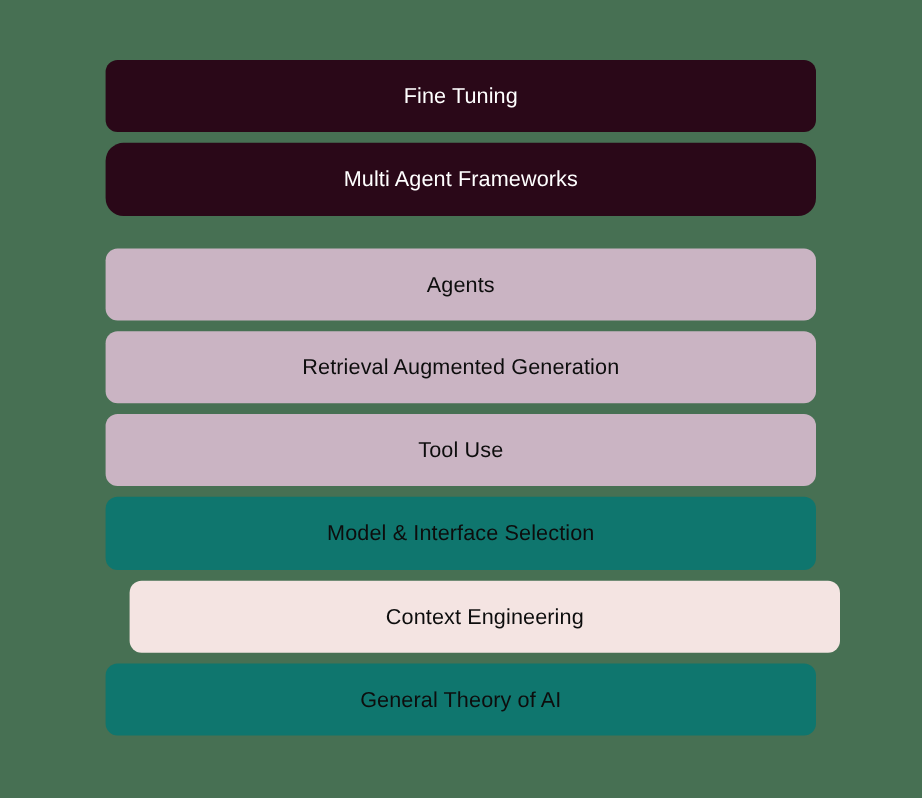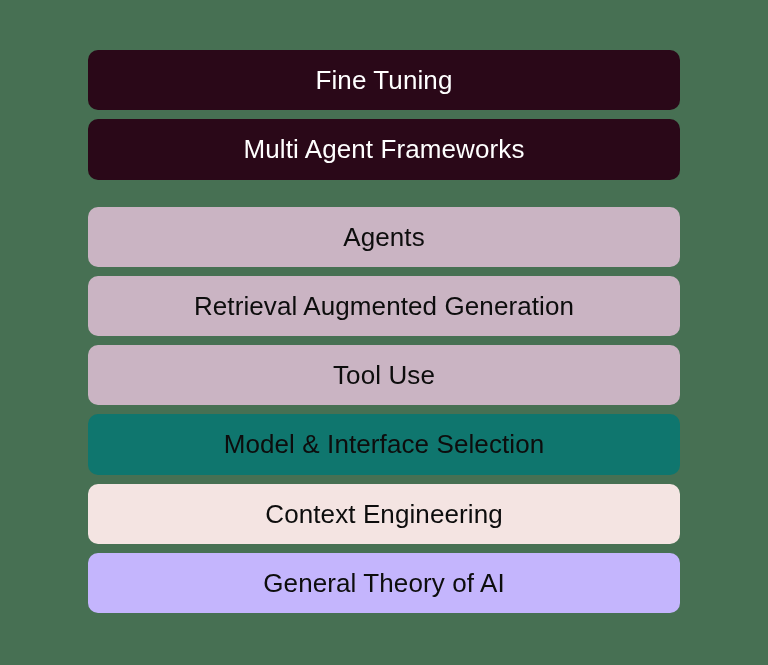--- a/index.html
+++ b/index.html
@@ -27,50 +27,50 @@
   .stack-bar {
     width: 100%;
     height: 62px;
     border-radius: 10px;
     display: flex;
     align-items: center;
     justify-content: center;
     box-sizing: border-box;
   }
   .stack-bar-label {
-    font-size: 26px;
+    font-size: 18px;
     line-height: 1;
     font-weight: 400;
     letter-spacing: 0.1px;
     text-align: center;
     white-space: nowrap;
     -webkit-font-smoothing: antialiased;
   }
 </style>
 </head>
 <body style="background: rgb(71, 112, 83);">
 
 <div id="stack-container">
     <div class="stack-bar" style="background: rgb(42, 8, 24);">
       <span class="stack-bar-label" style="color: rgb(255, 255, 255);">Fine Tuning</span>
     </div>
-    <div class="stack-bar" style="background: rgb(42, 8, 24);">
+    <div class="stack-bar" style="background: rgb(42, 8, 24); border-radius: 15px;">
       <span class="stack-bar-label" style="color: rgb(255, 255, 255);">Multi Agent Frameworks</span>
     </div>
     <div class="stack-bar" style="background: rgb(202, 180, 195); margin-top: 18px;">
       <span class="stack-bar-label" style="color: rgb(13, 13, 13);">Agents</span>
     </div>
     <div class="stack-bar" style="background: rgb(202, 180, 195);">
       <span class="stack-bar-label" style="color: rgb(13, 13, 13);">Retrieval Augmented Generation</span>
     </div>
     <div class="stack-bar" style="background: rgb(202, 180, 195);">
       <span class="stack-bar-label" style="color: rgb(13, 13, 13);">Tool Use</span>
     </div>
     <div class="stack-bar" style="background: #0f766e;">
       <span class="stack-bar-label" style="color: rgb(13, 13, 13);">Model &amp; Interface Selection</span>
     </div>
-    <div class="stack-bar" style="background: rgb(244, 228, 226);">
+    <div class="stack-bar" style="background: rgb(244, 228, 226); margin-left: 20px;">
       <span class="stack-bar-label" style="color: rgb(13, 13, 13);">Context Engineering</span>
     </div>
-    <div class="stack-bar" style="background: #c4b5fd; justify-content: center;">
+    <div class="stack-bar" style="background: #0f766e; justify-content: center;">
       <span class="stack-bar-label" style="color: rgb(13, 13, 13);">General Theory of AI</span>
     </div>
   </div>
 
 </body></html>

